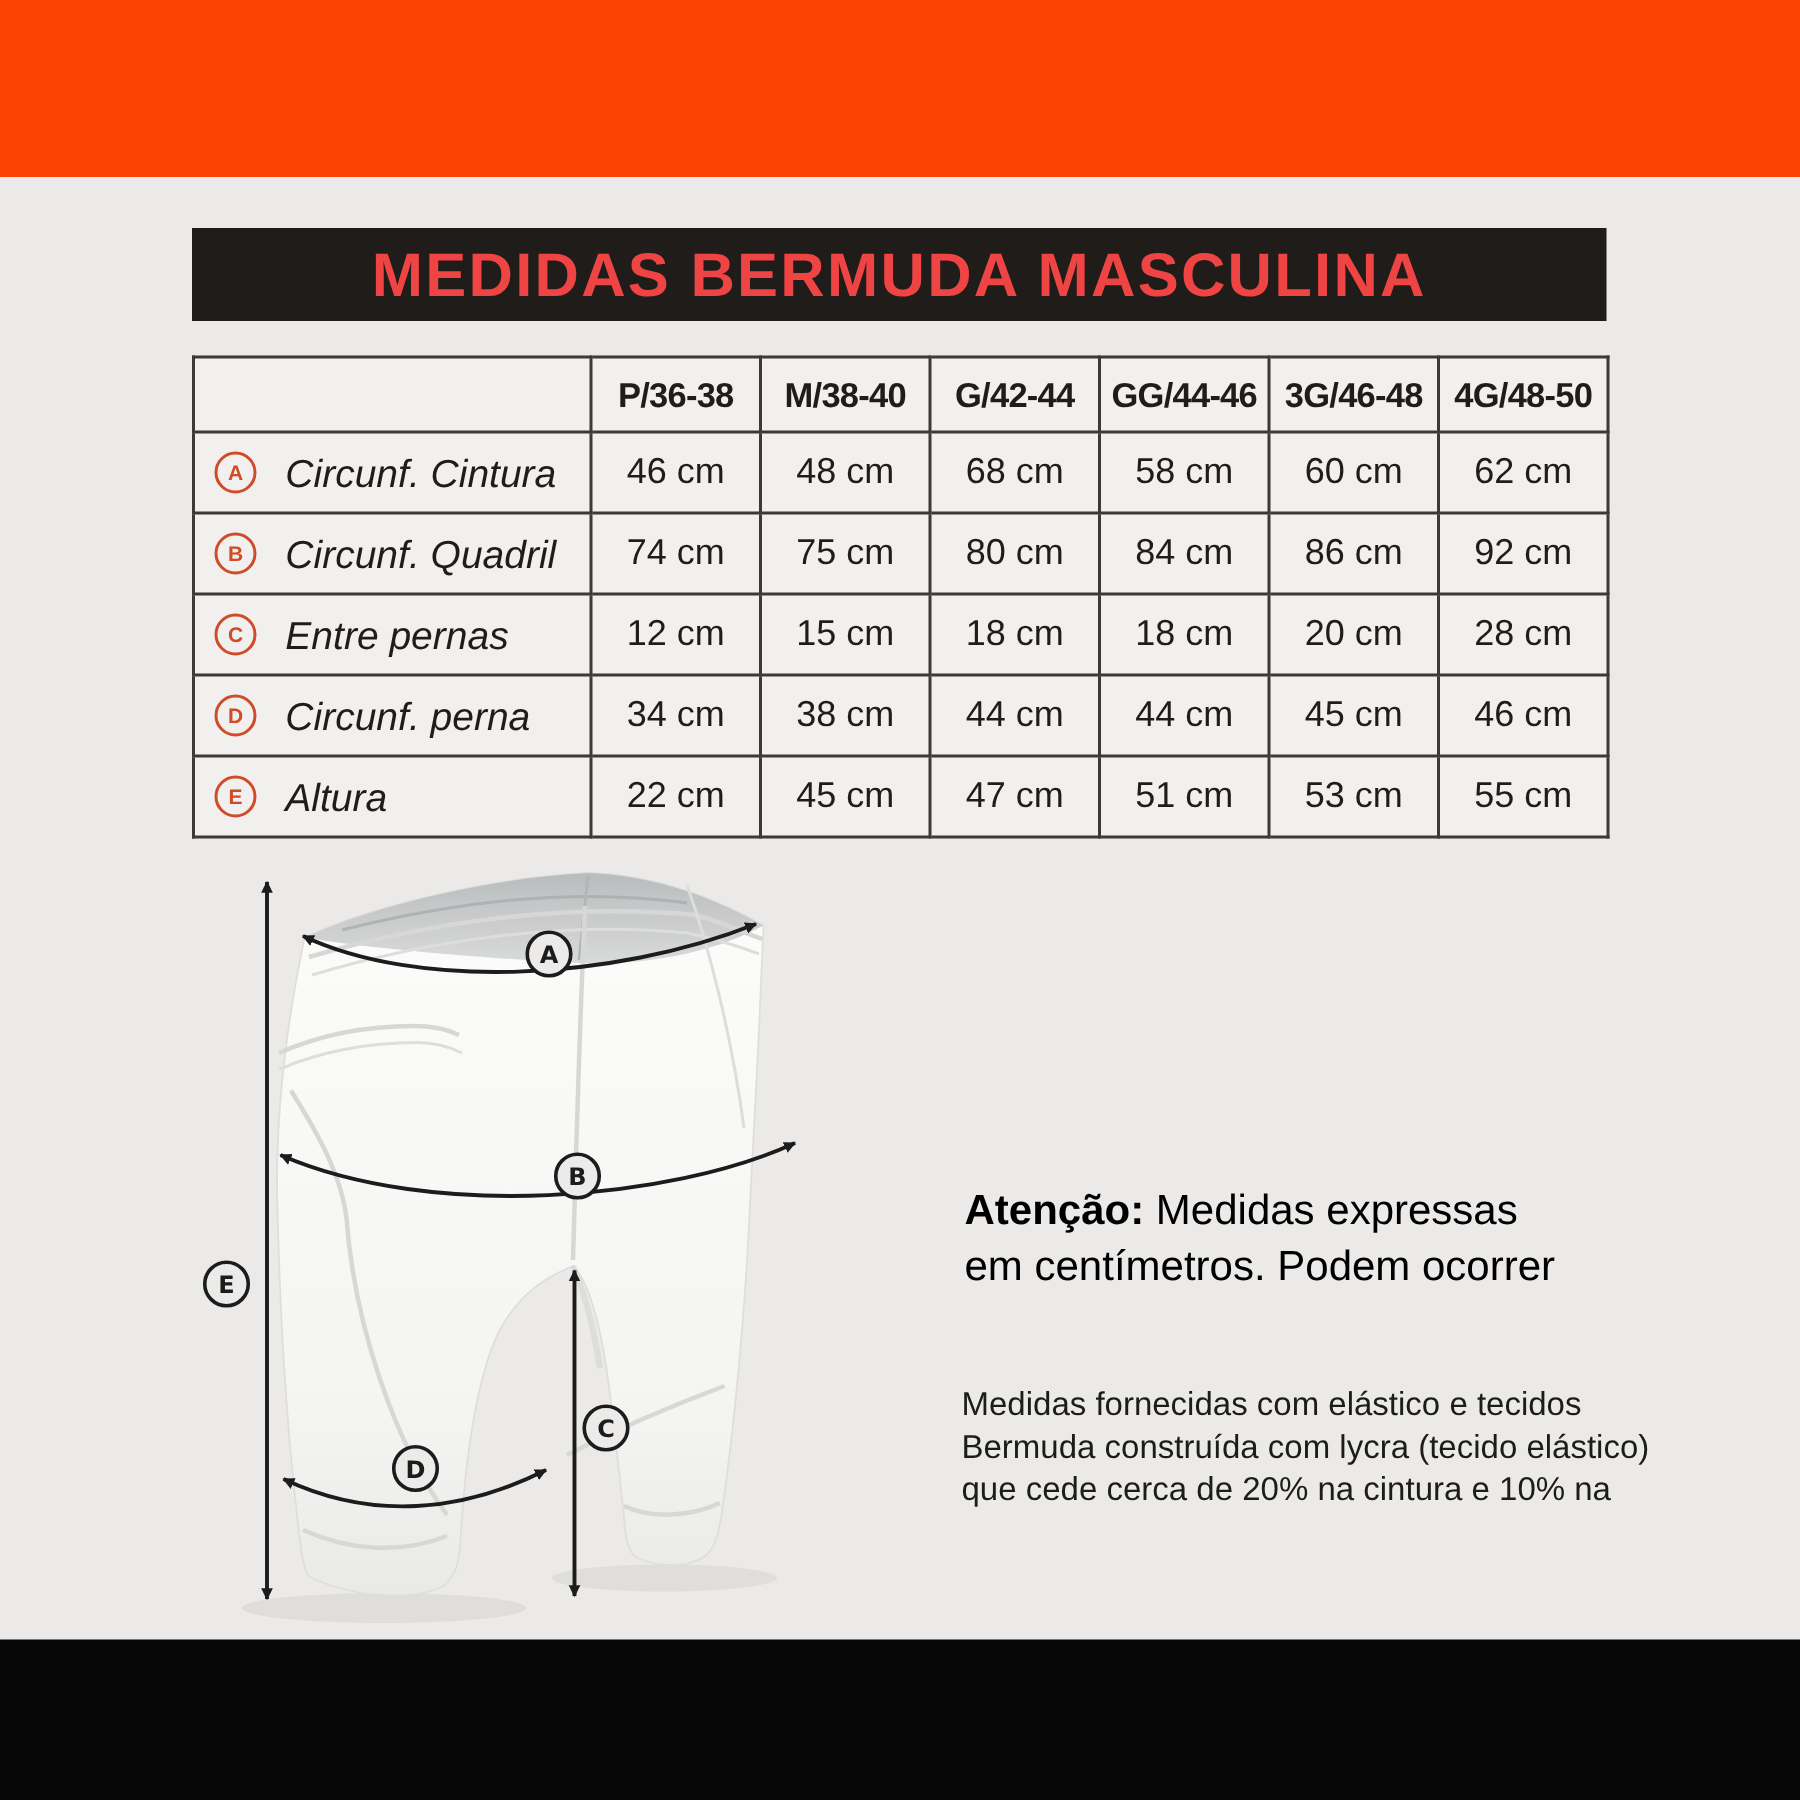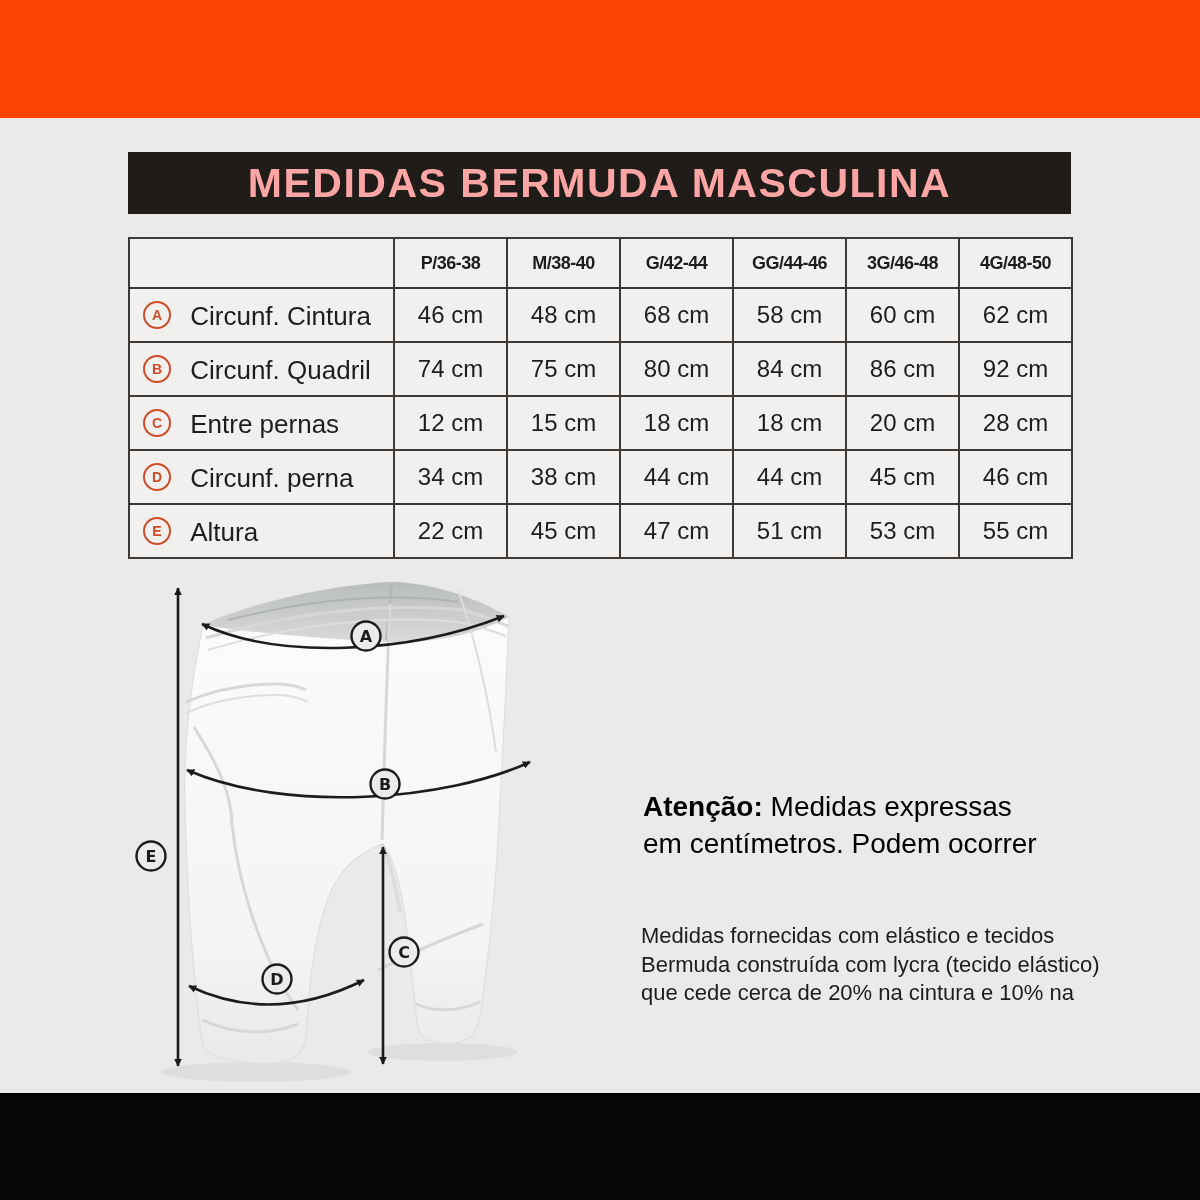--- a/index.html
+++ b/index.html
@@ -8,37 +8,37 @@
   .abs{position:absolute;}
 
   
   .top-bar{left:0;top:0;width:1200px;height:118px;background:#FB4304;}
   .bottom-bar{left:0;top:1093px;width:1200px;height:107px;background:#060606;}
 
   
   .title-bar{left:128px;top:152px;width:943px;height:62px;background:#201C19;
              display:flex;align-items:center;justify-content:center;}
   .title-bar h1{margin:0;font-size:41px;font-weight:bold;letter-spacing:1.5px;
-                color:#fca5a5;font-family:"Liberation Sans",sans-serif;}
+                color:#ef4444;font-family:"Liberation Sans",sans-serif;}
 
   
   table.size{left:128px;top:237px;width:943px;position:absolute;
              border-collapse:collapse;table-layout:fixed;background:transparent;}
   table.size th,table.size td{border:2px solid #3C3937;background:#F1F0EE;
              color:#1E1D1B;text-align:center;vertical-align:middle;padding:0;}
   table.size thead tr{height:50px;}
   table.size tbody tr{height:54px;}
-  table.size thead th{font-size:18px;font-weight:bold;letter-spacing:-0.5px;}
+  table.size thead th{font-size:23px;font-weight:bold;letter-spacing:-0.5px;}
   table.size td.val{font-size:24px;font-weight:normal;margin-left:11px;}
   table.size td.lbl{text-align:left;padding-left:13px;font-size:26px;}
   .badge{display:inline-flex;align-items:center;justify-content:center;
          width:24px;height:24px;border:2px solid #D04C28;border-radius:50%;
          color:#D04C28;font-size:14px;font-weight:bold;margin-right:12px;
          vertical-align:middle;position:relative;top:-1px;}
-  .lbl-text{vertical-align:middle;}
+  .lbl-text{vertical-align:middle;font-style:italic;}
 
   
   .attention{left:643px;top:788px;width:480px;font-size:28px;line-height:37px;
              color:#000000;white-space:nowrap;}
   .attention b{font-weight:bold;}
   .notes{left:641px;top:922px;width:480px;font-size:22px;line-height:28.5px;
          color:#1C1C1B;white-space:nowrap;}
 
   
   svg.illus{left:128px;top:572px;position:absolute;}

